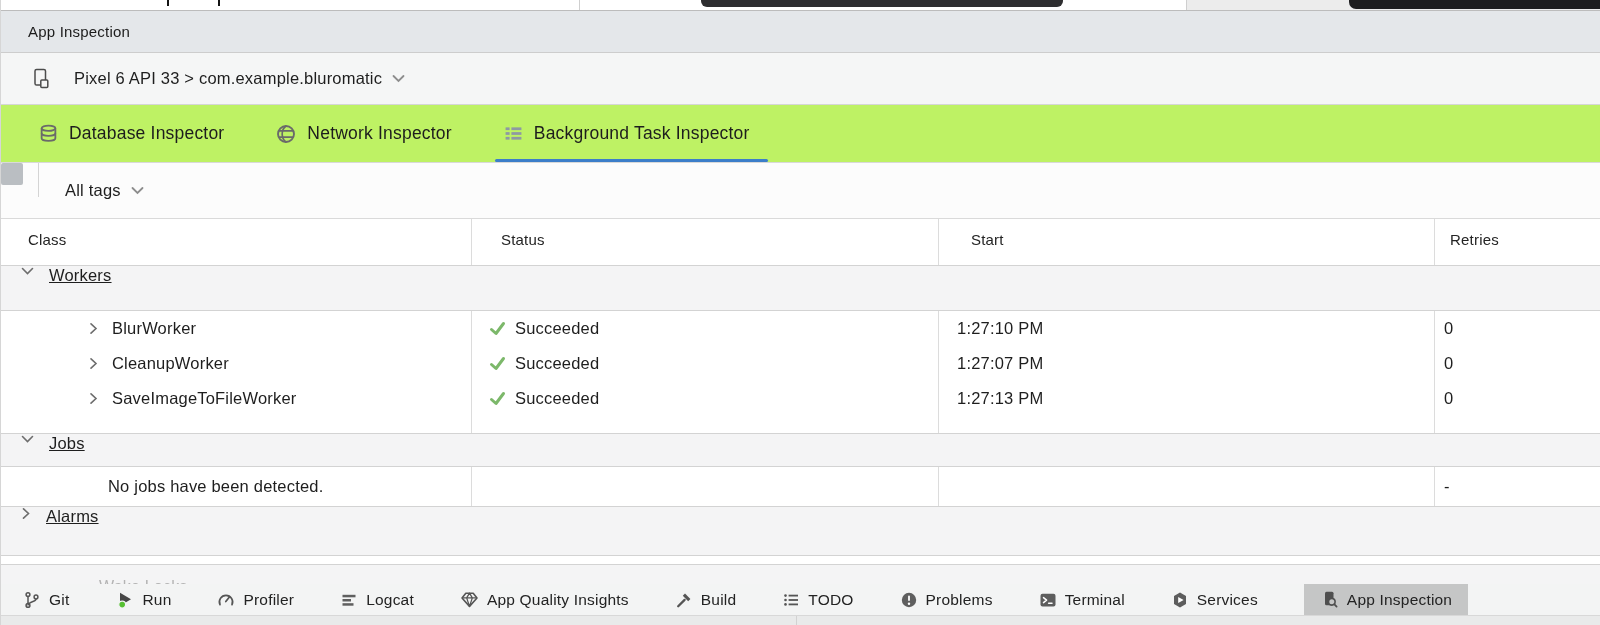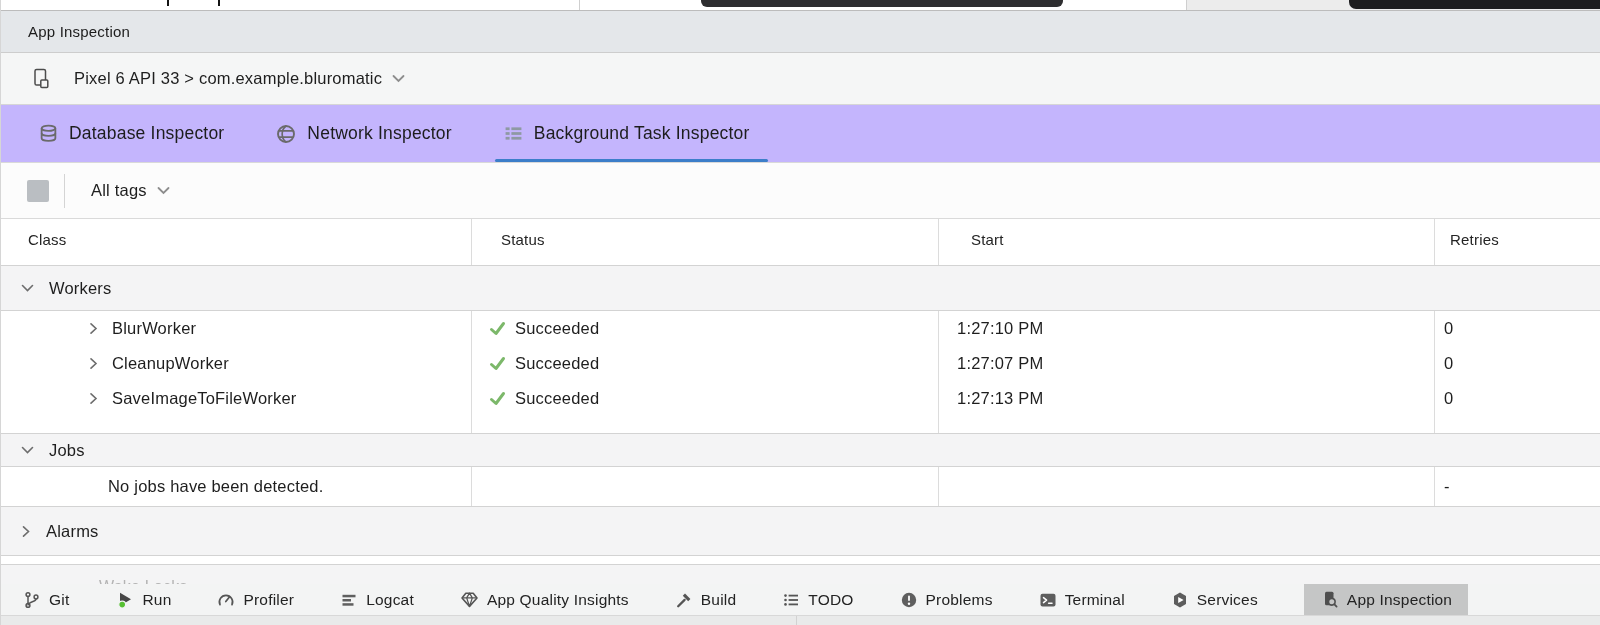--- a/index.html
+++ b/index.html
@@ -27,40 +27,40 @@
 
   
   .device-bar {
     height:52px; background:#f5f6f6; border-bottom:1px solid #d6d6d6;
     display:flex; align-items:center; padding-left:31px; font-size:16.5px;
   }
   .device-bar .label { margin-left:24px;text-align:center; }
   .device-bar svg.chev { margin-left:10px; }
 
   
-  .tabs { height:58px; background:#c4b5fd; border-bottom:1px solid #d9d9d9;
+  .tabs { height:58px; background:#bef264; border-bottom:1px solid #d9d9d9;
     display:flex; align-items:stretch; padding-left:38px; gap:52px; }
   .tab { position:relative; display:flex; align-items:center; gap:11px; font-size:17.5px; color:#1d1d1d; }
   .tab.selected::after { content:""; position:absolute; left:-9px; right:-18px; bottom:0; height:3px; background:#3c7ec9; border-radius:2px; }
 
   
-  .filter-bar { height:55px; background:#fcfcfc; display:flex; align-items:center; padding-left:26px; }
+  .filter-bar { height:55px; background:#fcfcfc; display:flex; }
   .stop-square { width:22px; height:22px; background:#babec2; border-radius:2px; }
   .vsep { width:1px; height:34px; background:#d4d4d4; margin-left:15px; }
   .tags-btn { display:flex; align-items:center; gap:10px; margin-left:26px; font-size:16.5px; }
 
   
   .table { position:relative; height:365px; background:#fff; border-top:1px solid #dadada; }
   .col-line { position:absolute; top:0; bottom:0; width:1px; background:#dcdcdc; z-index:0; }
   .thead { position:relative; z-index:1; height:40px; display:grid; grid-template-columns:470px 467px 496px 1fr; align-items:center; font-size:15px; color:#242424; }
   .thead .c1{ padding-left:27px; } .thead .c2{ padding-left:30px; } .thead .c3{ padding-left:33px; } .thead .c4{ padding-left:16px; }
   .gap6 { height:6px; } .gap17 { height:17px; } .gap8 { position:relative; z-index:1; height:8px; background:#fff; }
 
   .band { position:relative; z-index:1; background:#f4f4f5; border-top:1px solid #d3d3d3; border-bottom:1px solid #d3d3d3;
-    display:flex; align-items:center; padding-left:20px; gap:15px; font-size:16.5px; }
+    display:flex; align-items:flex-start; padding-left:20px; gap:15px; font-size:16.5px;text-decoration:underline; }
   .band.workers { height:46px; } .band.jobs { height:34px; } .band.alarms { height:50px; }
   .band.wake { height:20px; border-bottom:none; overflow:hidden; display:block; }
   .band.wake .faint { margin:13px 0 0 78px; font-size:16px; color:#b4b4b4; }
 
   .trow { position:relative; z-index:1; height:35px; display:grid; grid-template-columns:470px 467px 496px 1fr; align-items:center; font-size:16.5px; }
   .trow .c1 { display:flex; align-items:center; padding-left:88px; gap:14px; }
   .trow .c2 { display:flex; align-items:center; padding-left:18px; gap:9px; }
   .trow .c3 { padding-left:19px; }
   .trow .c4 { padding-left:10px; }
   .trow.empty { height:39px; }

